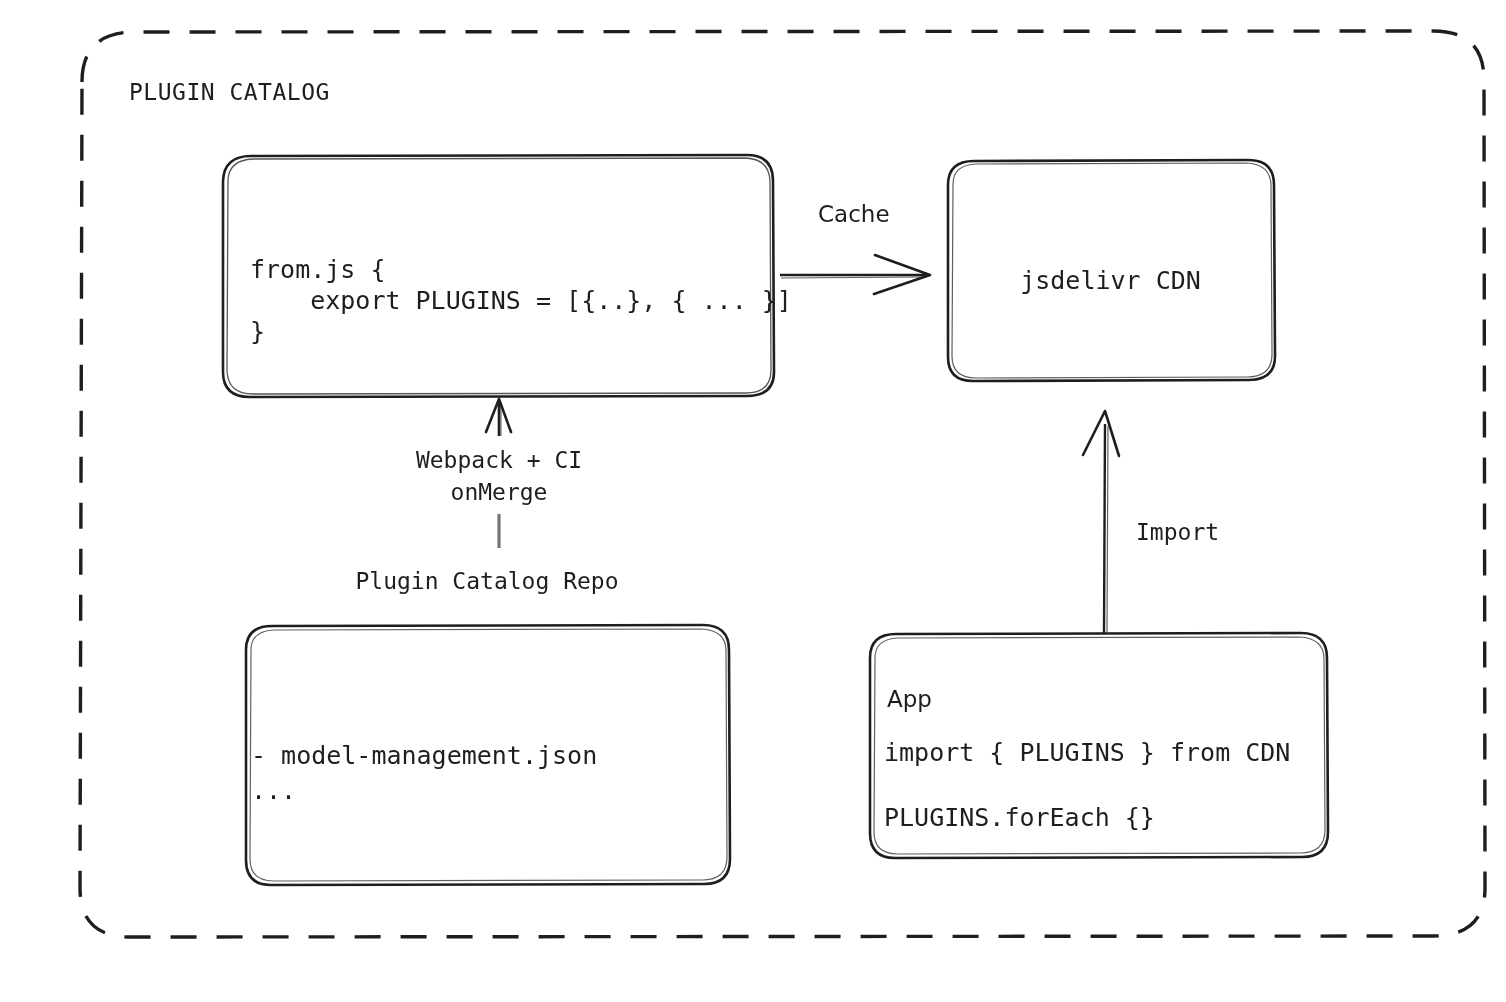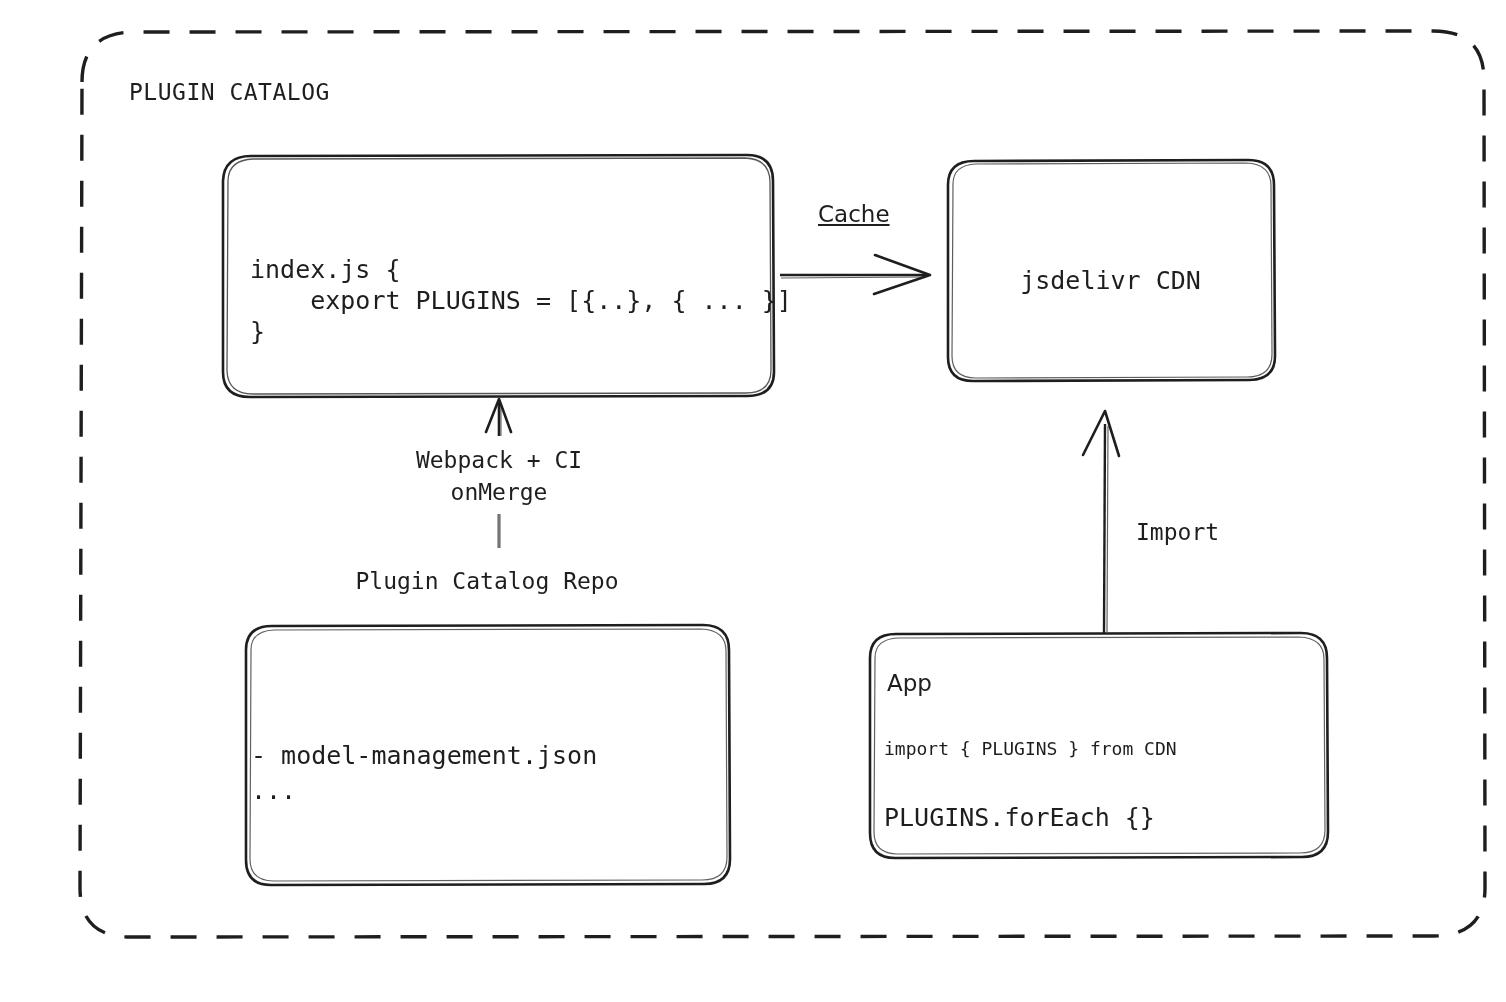--- a/index.html
+++ b/index.html
@@ -65,21 +65,20 @@
     width: 327px;
     text-align: center;
     font-size: 25px;
   }
 
   
   #cache-label {
     left: 789px;
     top: 203px;
     font-size: 23px;
-    text-decoration: underline;
   }
 
   
   #webpack-label-1 {
     left: 300px; top: 449px; width: 340px;
     text-align: center; font-size: 23px;
   }
   #webpack-label-2 {
     left: 300px; top: 481px; width: 340px;
     text-align: center; font-size: 23px;
@@ -95,22 +94,22 @@
   #repo-line-1 { left: 222px; top: 710px; font-size: 25px; }
   #repo-line-2 { left: 222px; top: 743px; font-size: 25px; }
   #repo-line-3 { left: 222px; top: 778px; font-size: 25px; }
 
   
   #import-label {
     left: 1107px; top: 521px; font-size: 23px;
   }
 
   
-  #app-title  { left: 858px; top: 672px; font-size: 23px; }
-  #app-code-1 { left: 855px; top: 740px; font-size: 18px; }
+  #app-title  { left: 858px; top: 688px; font-size: 23px; }
+  #app-code-1 { left: 855px; top: 740px; font-size: 25px; }
   #app-code-2 { left: 855px; top: 805px; font-size: 25px; }
 </style>
 </head>
 <body>
 
 <div id="canvas">
 
   <svg class="layer" viewBox="0 0 1506 1002" xmlns="http://www.w3.org/2000/svg">
 
     <g>
@@ -225,21 +224,21 @@
     <g>
       <path d="M 1075 634 L 1076 424" fill="none" stroke="#1e1e1e" stroke-width="2.4"></path>
       <path d="M 1078 632 L 1079 426" fill="none" stroke="#1e1e1e" stroke-width="1.2" opacity="0.7"></path>
       <path d="M 1054 455 L 1076 411 L 1090 456" fill="none" stroke="#1e1e1e" stroke-width="2.6" stroke-linecap="round" stroke-linejoin="round"></path>
     </g>
 
   </svg>
 
   <div class="txt mono" id="group-title">PLUGIN CATALOG</div>
 
-  <div class="txt mono" id="npm-code-1">index.js {</div>
+  <div class="txt mono" id="npm-code-1">from.js {</div>
   <div class="txt mono" id="npm-code-2">    export PLUGINS = [{..}, { ... }]</div>
   <div class="txt mono" id="npm-code-3">}</div>
 
   <div class="txt mono" id="cdn-label">jsdelivr CDN</div>
 
   <div class="txt sans" id="cache-label">Cache</div>
 
   <div class="txt mono" id="webpack-label-1">Webpack + CI</div>
   <div class="txt mono" id="webpack-label-2">onMerge</div>
 

